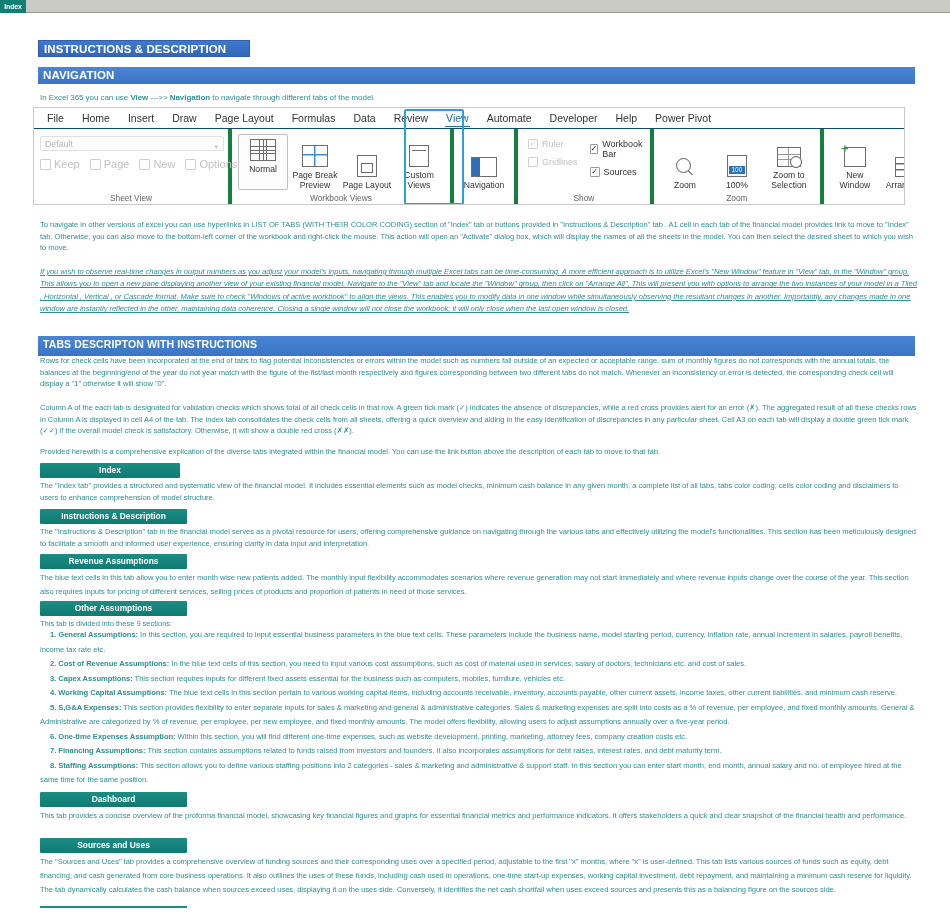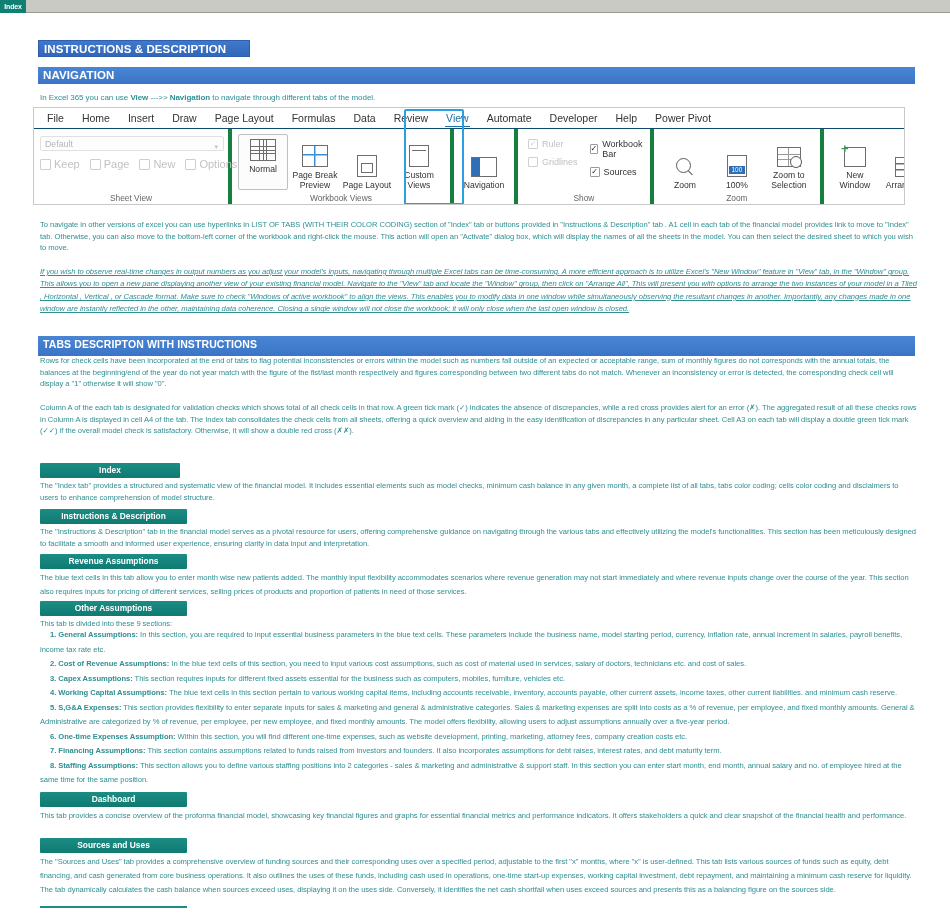--- a/index.html
+++ b/index.html
@@ -481,20 +481,21 @@
   <div class="body-text" style="left:40px; top:219px; width:878px;">To navigate in other versions of excel you can use hyperlinks in LIST OF TABS (WITH THEIR COLOR CODING) section of "Index" tab or buttons provided in  "Instructions &amp; Description" tab . A1 cell in each tab of the financial model provides link to move to "Index" tab. Otherwise, you can also move to the bottom-left corner of the workbook and right-click the mouse. This action will open an "Activate" dialog box, which will display the names of all the sheets in the model. You can then select the desired sheet to which you wish to move.</div>
 
   <div class="body-text ital link-ul" style="left:40px; top:266px; width:878px; line-height:12.4px;">If you wish to observe real-time changes in output numbers as you adjust your model's inputs, navigating through multiple Excel tabs can be time-consuming. A more efficient approach is to utilize Excel's "New Window" feature in "View" tab, in the "Window" group. This allows you to open a new pane displaying another view of your existing financial model. Navigate to the "View" tab and locate the "Window" group, then click on "Arrange All", This will present you with options to arrange the two instances of your model in a  Tiled , Horizontal , Vertical , or  Cascade format. Make sure to check "Windows of active workbook" to align the views. This  enables you to modify data in one window while simultaneously observing the resultant changes in another. Importantly, any changes made in one window are instantly reflected in the other, maintaining data coherence. Closing a single window will not close the workbook; it will only close when the last open window is closed.</div>
 
   <div class="banner banner-tabsdesc">TABS DESCRIPTON WITH INSTRUCTIONS</div>
 
   <div class="body-text" style="left:40px; top:355px; width:878px;">Rows for check cells have been incorporated at the end of tabs to flag potential inconsistencies or errors within the model such as numbers fall outside of an expected or acceptable range, sum of monthly figures do not corresponds with the annual totals, the balances at the beginning/end of the year do not year match with the figure of the fist/last month respectively and figures corresponding between two different tabs do not match. Whenever an inconsistency or error is detected, the corresponding check cell will display a "1" otherwise it will show "0".</div>
 
   <div class="body-text" style="left:40px; top:402px; width:878px;">Column A of the each tab is designated for validation checks which shows total of all check cells in that row. A green tick mark (✓) indicates the absence of discrepancies, while a red cross provides alert for an error (✗). The aggregated result of all these checks rows in Column A is displayed in cell A4 of the tab. The Index tab consolidates the check cells from all sheets, offering a quick overview and aiding in the easy identification of discrepancies in any particular sheet. Cell A3 on each tab will display a double green tick mark (✓✓) if the overall model check is satisfactory. Otherwise, it will show a double red cross (✗✗).</div>
 
+  <div class="body-text" style="left:40px; top:446px; width:878px;">Provided herewith is a comprehensive explication of the diverse tabs integrated within the financial model. You can use the link button above the description of each tab to move to that tab.</div>
 
   <div class="tab-btn" style="left:40px; top:463px; width:140px;">Index</div>
   <div class="body-text" style="left:40px; top:480px; width:878px;">The "Index tab" provides a structured and systematic view of the financial model. It includes essential elements such as model checks, minimum cash balance in any given month, a complete list of all tabs, tabs color coding; cells color coding and disclaimers to users to enhance comprehension of model structure.</div>
 
   <div class="tab-btn" style="left:40px; top:509px; width:147px;">Instructions &amp; Description</div>
   <div class="body-text" style="left:40px; top:526px; width:878px;">The "Instructions &amp; Description" tab in the financial model serves as a pivotal resource for users, offering comprehensive guidance on navigating through the various tabs and effectively utilizing the model's functionalities. This section has been meticulously designed to facilitate a smooth and informed user experience, ensuring clarity in data input and interpretation.</div>
 
   <div class="tab-btn" style="left:40px; top:554px; width:147px;">Revenue Assumptions</div>
   <div class="body-text" style="left:40px; top:571px; width:878px; line-height:14px;">The blue text cells in this tab allow you to enter month wise new patients added. The monthly input flexibility accommodates scenarios where revenue generation may not start immediately and where revenue inputs change over the course of the year. This section also requires inputs for pricing of different services, selling prices of products and proportion of patients in need of those services.</div>
 

